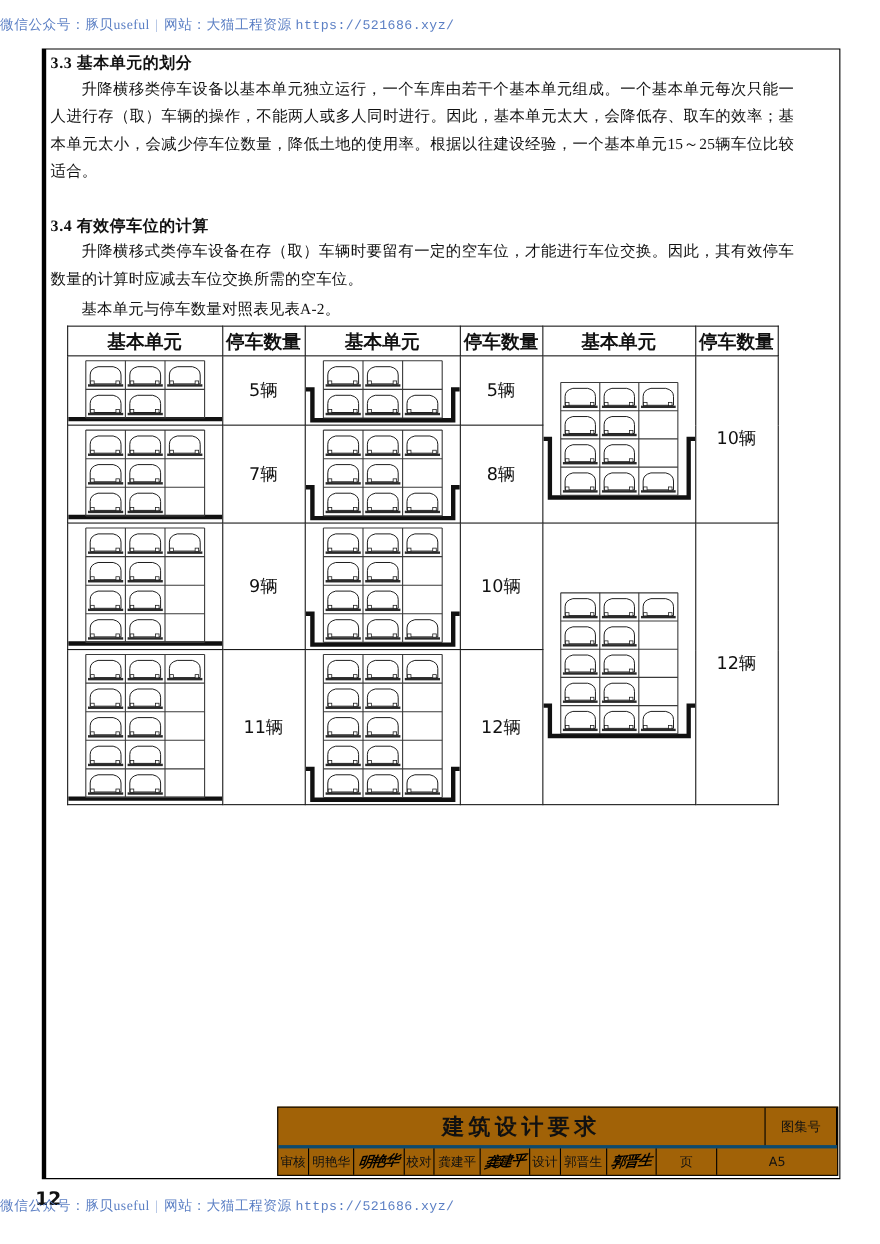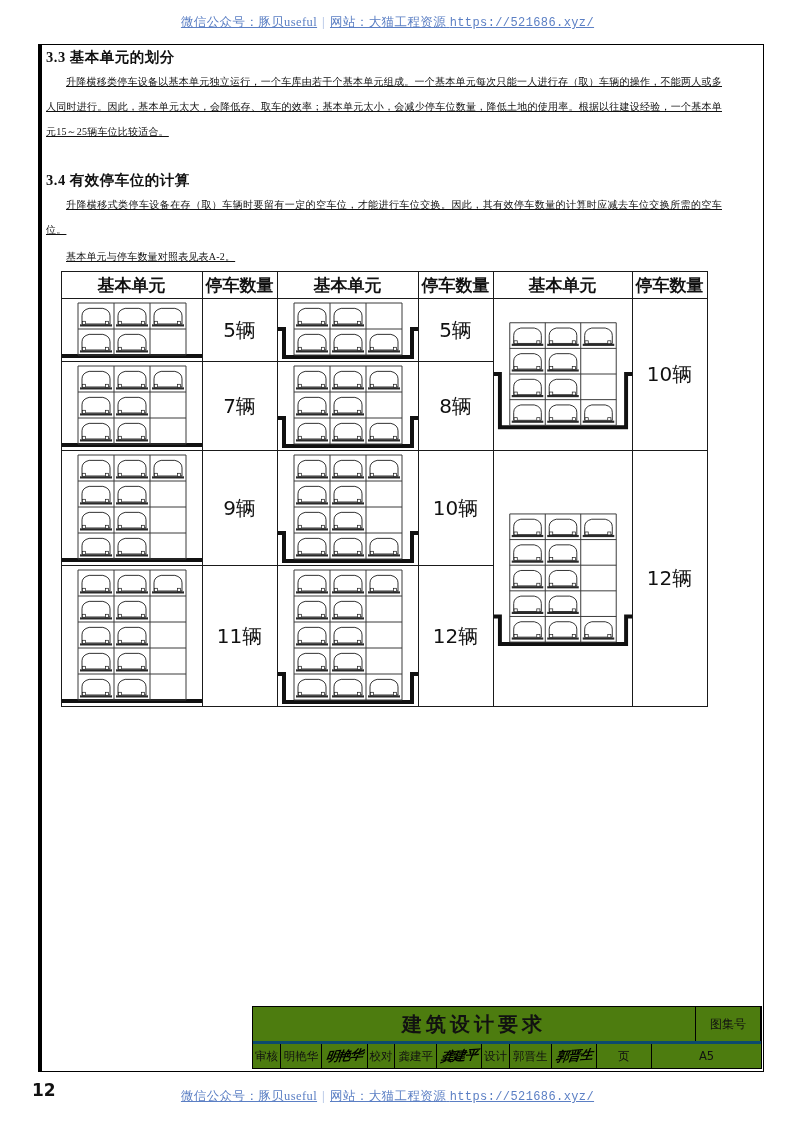--- a/index.html
+++ b/index.html
@@ -6,26 +6,24 @@
   body{
     width:800px;height:1131px;
     background:#ffffff;
     font-family:"Liberation Serif","DejaVu Serif",serif;
     color:#111;
     position:relative;
     overflow:hidden;
   }
   .watermark{
     position:absolute;left:0;width:775px;
-    text-align:center;
     font-size:12.5px;
     color:#5b7fc4;
     letter-spacing:.4px;
     white-space:nowrap;
-    text-decoration:underline;
   }
   .wm-top{top:14px;}
   .wm-bottom{top:1088px;}
   .wm-sep{color:#9db4dd;padding:0 5px;}
   .wm-url{font-family:"Liberation Mono","DejaVu Sans Mono",monospace;font-size:12px;}
 
   
   .frame{
     position:absolute;
     left:38px;top:44px;
@@ -42,27 +40,26 @@
     width:676px;
   }
 
   .sec-head{
     font-size:14.5px;
     font-weight:700;
     margin:0 0 2px 0;
     letter-spacing:.5px;
   }
   .para{
-    font-size:10px;
+    font-size:14px;
     line-height:25px;
     text-indent:2em;
     margin:0 0 2px 0;
     text-align:justify;
     letter-spacing:.2px;
-    text-decoration:underline;
   }
   .sec-head.second{margin-top:27px;}
 
   .tbl-title{
     text-align:center;
     font-weight:700;
     font-size:14.5px;
     margin:18px 0 6px 0;
     font-family:"DejaVu Sans","Liberation Sans",sans-serif;
   }
@@ -80,41 +77,41 @@
     vertical-align:middle;
     text-align:center;
   }
   table.cmp th{
     height:26px;
     font-size:17px;
     font-weight:700;
     font-family:"DejaVu Sans","Liberation Sans",sans-serif;
   }
   td.count{
-    font-size:20px;
+    font-size:16px;
     font-family:"DejaVu Sans","Liberation Sans",sans-serif;
   }
   .colA{width:141px;}
   .colB{width:75px;}
   .colC{width:141px;}
   .colD{width:75px;}
   .colE{width:139px;}
   .colF{width:75px;}
   td.dia{height:auto;padding:4px 0;}
 
   .dwrap{display:flex;align-items:center;justify-content:center;}
 
   
   .titleblock{
     position:absolute;
     left:252px;top:1006px;
     width:510px;
     border:1px solid #000;
     box-sizing:border-box;
-    background:#4d7c0f;
+    background:#a16207;
   }
   .tb-row1{display:flex;height:34px;}
   .tb-main{
     flex:1;display:flex;align-items:center;justify-content:center;
     font-size:20px;font-weight:700;letter-spacing:4px;
     font-family:"DejaVu Sans","Liberation Sans",sans-serif;
     border-right:1px solid #000;
   }
   .tb-lab{
     width:64px;display:flex;align-items:center;justify-content:center;

